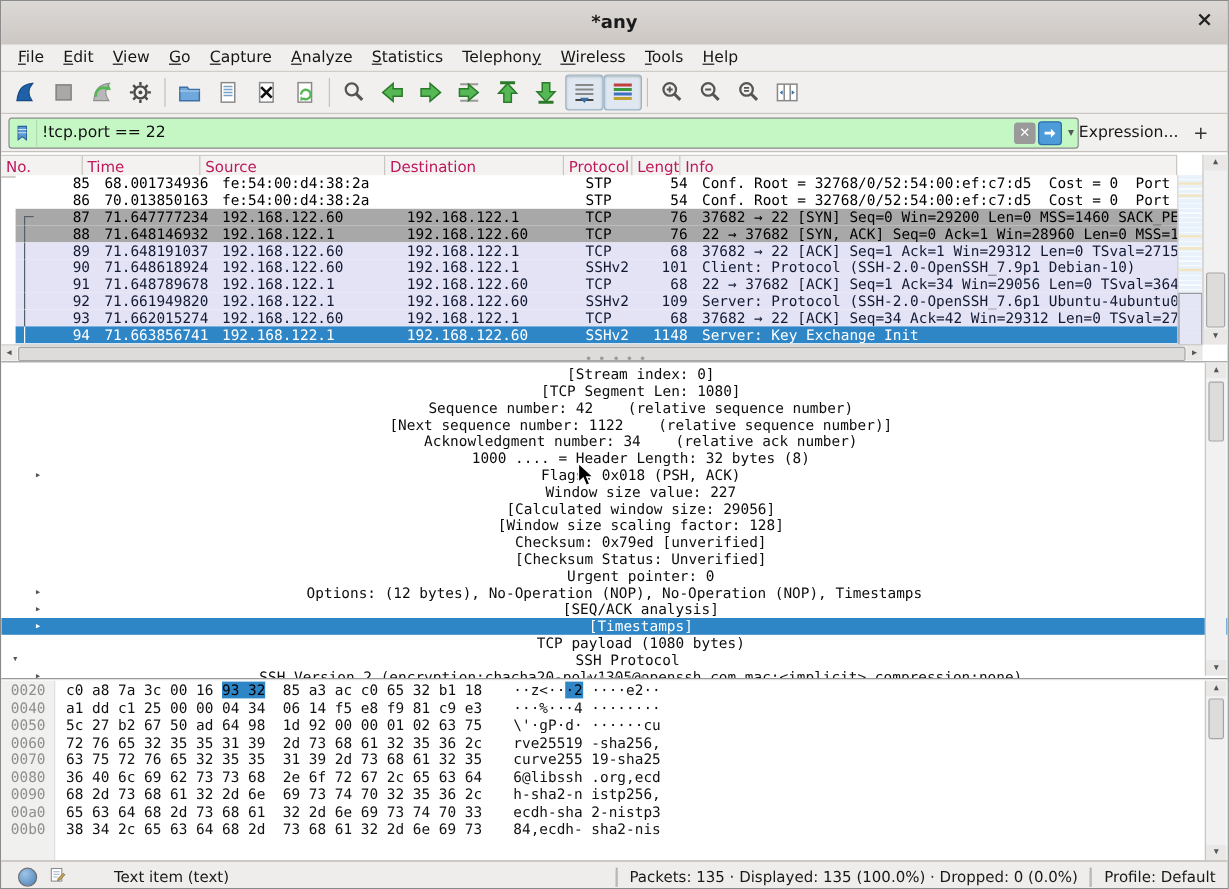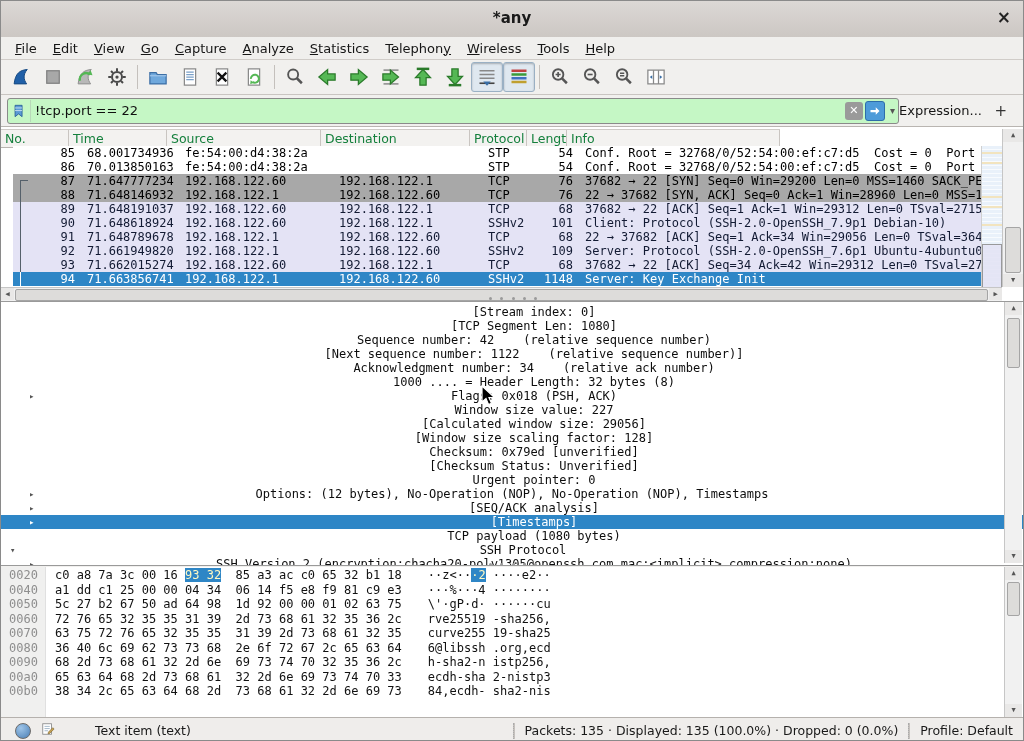--- a/index.html
+++ b/index.html
@@ -33,22 +33,22 @@
   #filterinput{flex:1;border:none;outline:none;background:transparent;font-family:"DejaVu Sans","Liberation Sans",sans-serif;
     font-size:13px;color:#101010;padding:0 4px;height:20px;}
   .fbtn{width:18px;height:18px;border-radius:3px;margin-right:2px;display:flex;align-items:center;justify-content:center;}
   #clearbtn{background:#9a9a9a;color:#fff;font-size:11px;font-weight:bold;}
   #applybtn{background:#4d9bd9;border:1px solid #2d6da9;}
   #fcaret{color:#555;font-size:10px;margin:0 3px;}
   #expression{color:#161616;}
   #addfilter{margin-left:auto;margin-right:10px;font-size:15px;color:#333;}
   
   #listpane{position:absolute;left:0;top:126px;width:100%;height:174px;background:#fff;}
-  #plheader{position:absolute;left:0;top:2px;height:17px;width:779px;background:#f3f2f0;
-    border-top:1px solid #cfcbc7;border-bottom:1px solid #b9b5b1;display:flex;font-size:12.5px;color:#15803d;}
+  #plheader{position:absolute;left:0;top:2px;height:17px;width:980px;background:#f3f2f0;
+    border-top:1px solid #cfcbc7;border-bottom:1px solid #b9b5b1;display:flex;font-size:12.5px;color:#be185d;}
   #plheader .hc{border-right:1px solid #c9c5c1;padding:1px 4px;box-sizing:border-box;overflow:hidden;white-space:nowrap;flex:0 0 auto;}
   #plrows{position:absolute;left:12px;top:19px;width:980px;}
   .prow{height:14px;display:flex;white-space:pre;overflow:hidden;font-size:12px;line-height:14px;}
   .prow .c{flex:0 0 auto;overflow:hidden;box-sizing:border-box;}
   .prow.white{background:#fff;color:#000;}
   .prow.gray{background:var(--grayrow);color:#000;}
   .prow.tcp{background:var(--lavrow);color:#121a33;}
   .prow.sel{background:var(--sel);color:#fff;}
   .gut{position:relative;width:14px;flex:0 0 auto;}
   .gut.line::after{content:"";position:absolute;left:7px;top:0;bottom:0;border-left:1px solid #55606a;}
@@ -75,21 +75,21 @@
   .dline .exp{position:absolute;font-size:9px;color:#555;top:0;}
   .dline.sel{background:var(--sel);color:#fff;}
   .dline.sel .exp{color:#fff;}
   .dots{position:absolute;left:488px;width:48px;height:4px;display:flex;justify-content:space-between;}
   .dots i{width:3px;height:3px;border-radius:50%;background:#9a9a9a;}
   
   #bytespane{position:absolute;left:0;top:566px;width:100%;height:150px;background:#fff;overflow:hidden;}
   #byteoffsetbg{position:absolute;left:0;top:0;width:44px;height:100%;background:#f0f0ef;border-right:1px solid #e0e0e0;}
   .hrow{height:14.5px;line-height:14.5px;font-size:12px;white-space:pre;position:relative;}
   .hrow .off{display:inline-block;width:44px;color:#8e8e8e;padding-left:8px;box-sizing:border-box;}
-  .hl{background:var(--sel);color:#fef9c3;}
+  .hl{background:var(--sel);color:#000000;}
   
   #statusbar{position:absolute;left:0;top:716px;width:100%;height:25px;background:#efedeb;
     border-top:1px solid #b5b1ad;display:flex;align-items:center;font-size:12.5px;color:#191919;}
   #expert{width:14px;height:14px;border-radius:50%;margin-left:14px;
     background:radial-gradient(circle at 35% 30%,#9ec4e8,#4a7fb5);border:1px solid #6a6a6a;}
   #comment{margin-left:10px;}
   #fieldlabel{margin-left:40px;}
   #sb-right{margin-left:auto;display:flex;align-items:center;}
   .sbsep{width:1px;height:16px;background:#c5c1bd;margin:0 10px;border-left:1px dotted #aaa;}
   #cursor{position:absolute;left:480px;top:384px;pointer-events:none;}

